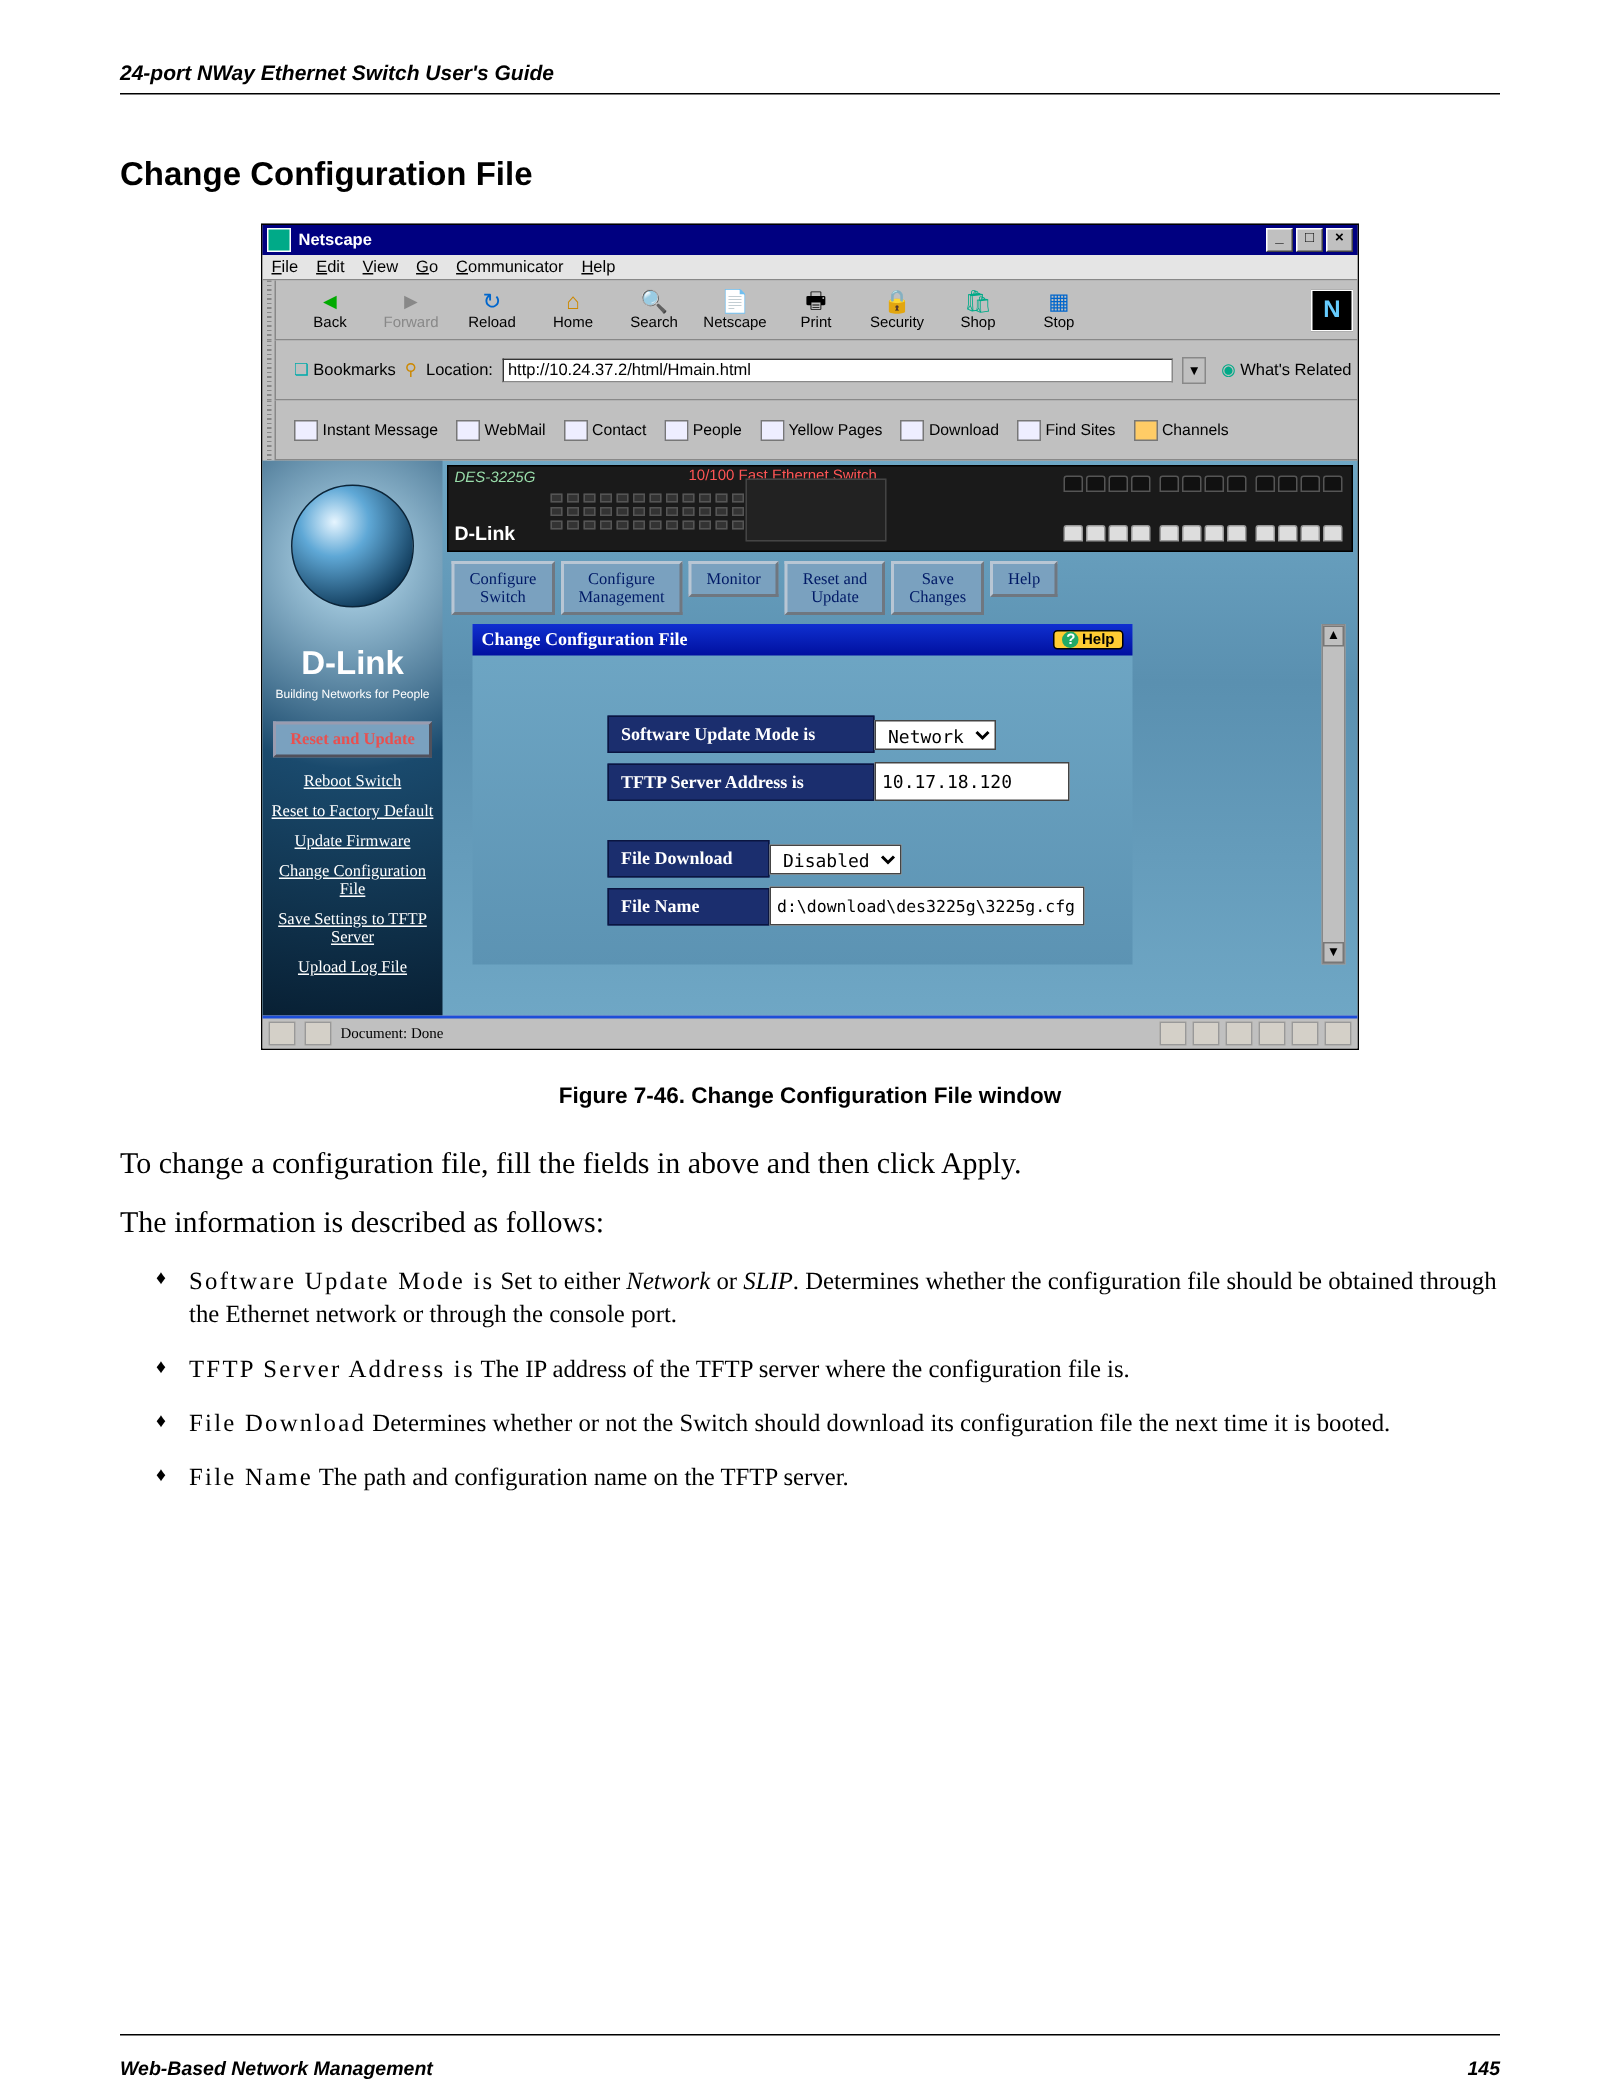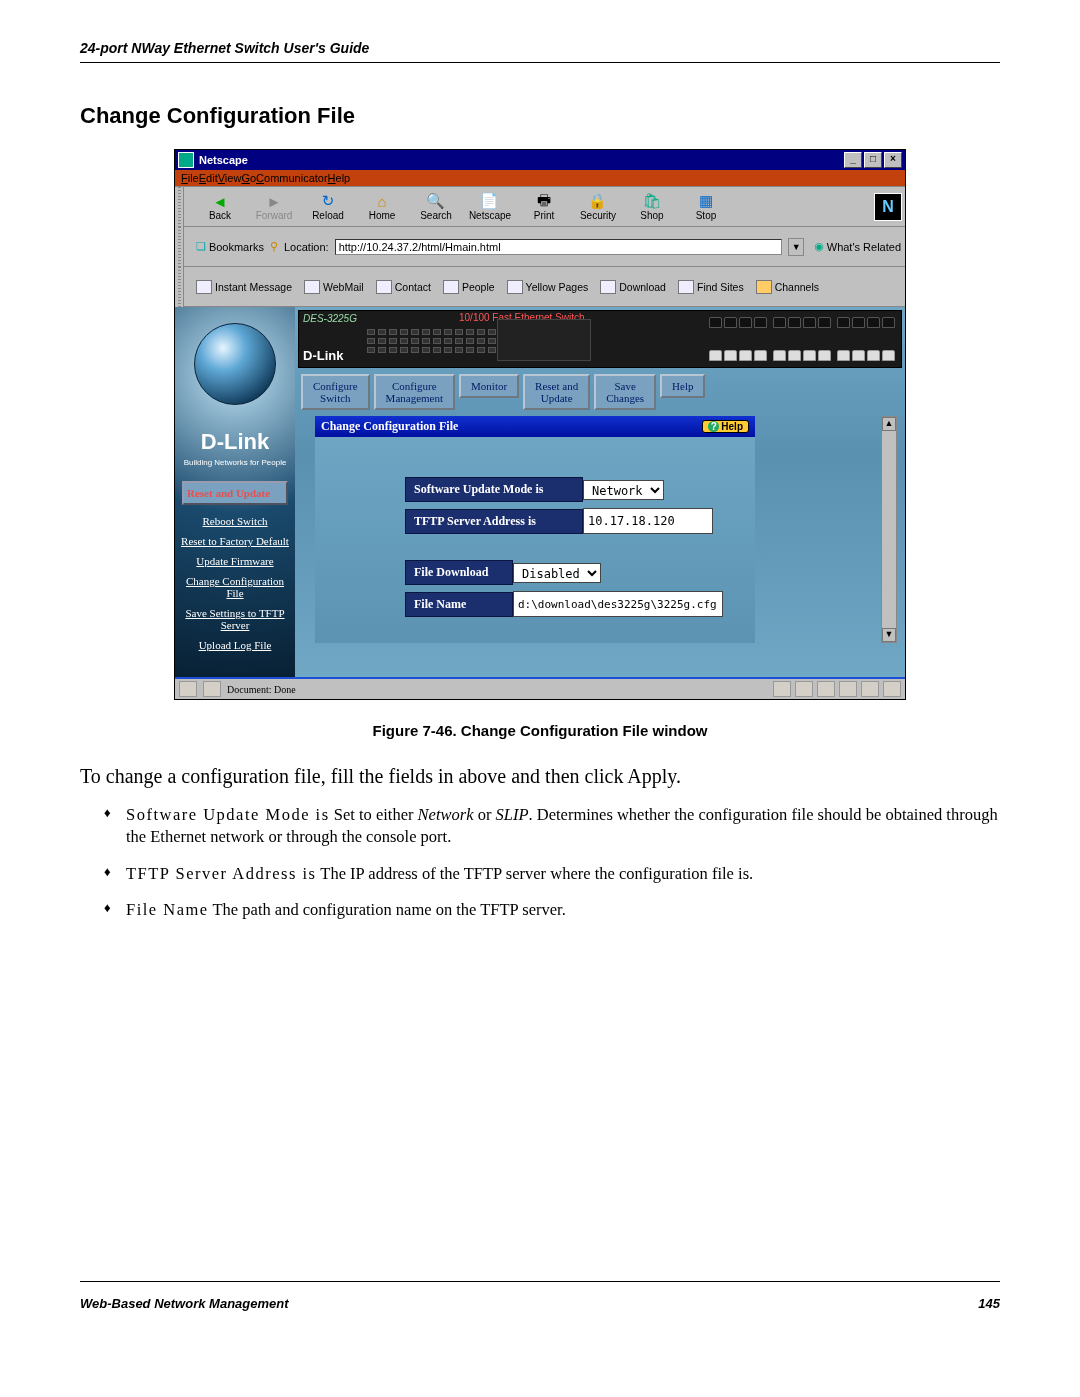--- a/index.html
+++ b/index.html
@@ -98,21 +98,21 @@
     width:14px; height:14px; background:#0a8; border:1px solid #fff;
     display:inline-block;
   }
   .winbtns { display:flex; gap:2px; }
   .winbtn {
     width:16px; height:14px; background:#c0c0c0; border:1px solid #fff;
     border-right-color:#444; border-bottom-color:#444;
     font-size:10px; line-height:12px; text-align:center; color:#000;
   }
   .menubar {
-    background:#c2410c; padding:2px 6px; display:flex; 
+    background:#e5e5e5; padding:2px 6px; display:flex; gap:12px;
     border-bottom:1px solid #888;
   }
   .menubar span u { text-decoration: underline; }
   .toolbar {
     background:#c0c0c0; display:flex; align-items:center;
     border-bottom:1px solid #888; padding:3px 3px 3px 12px; gap:6px;
   }
   .tbtn {
     display:flex; flex-direction:column; align-items:center;
     width:48px; font-size:10px;
@@ -164,21 +164,21 @@
     width:80px; height:80px; border-radius:50%;
     background: radial-gradient(circle at 35% 30%, #e6f5ff 0%, #5fa8d6 30%, #0c3554 80%);
     border:1px solid #0b2438; margin-top:10px;
   }
   .dlink-logo {
     color:#fff; font-weight:bold; font-size:22px; margin-top:18px;
     font-family: Arial, sans-serif;
   }
   .dlink-sub { color:#fff; font-size:8px; margin-top:-3px; margin-bottom:8px;}
   .sidecat {
-    width:96px; padding:4px 3px;
+    width:96px; text-align:center; padding:4px 3px;
     border:2px outset #999cb0; background:#7aa1bf;
     color:#e85050; font-weight:bold; font-size:11px;
     font-family:"Times New Roman",serif;
   }
   .sidelinks { width:100%; padding:0 2px; }
   .sidelink {
     color:#fff; font-size:11px; text-decoration:underline; text-align:center;
     padding:4px 2px; cursor:pointer;
     font-family:"Times New Roman",serif;
   }
@@ -586,29 +586,33 @@
         <span class="sbicon"></span>
         <span class="sbicon"></span>
         <span class="sbicon"></span>
       </div>
     </div>
   </div>
 
   <div class="figure-caption">Figure 7-46.  Change Configuration File window</div>
 
   <p class="body-text">To change a configuration file, fill the fields in above and then click Apply.</p>
+  <p class="body-text">The information is described as follows:</p>
 
   <ul class="def-list">
     <li>
       <span class="term">Software Update Mode is</span><span>  Set to either </span><span class="italic">Network</span><span> or </span><span class="italic">SLIP</span><span>. Determines whether the configuration file should be obtained through the Ethernet network or through the console port.</span>
     </li>
     <li>
       <span class="term">TFTP Server Address is</span><span>  The IP address of the TFTP server where the configuration file is.</span>
     </li>
     <li>
+      <span class="term">File Download</span><span>  Determines whether or not the Switch should download its configuration file the next time it is booted.</span>
+    </li>
+    <li>
       <span class="term">File Name</span><span>  The path and configuration name on the TFTP server.</span>
     </li>
   </ul>
 
   <div class="footer">
     <span>Web-Based Network Management</span>
     <span>145</span>
   </div>
 </div>
 

